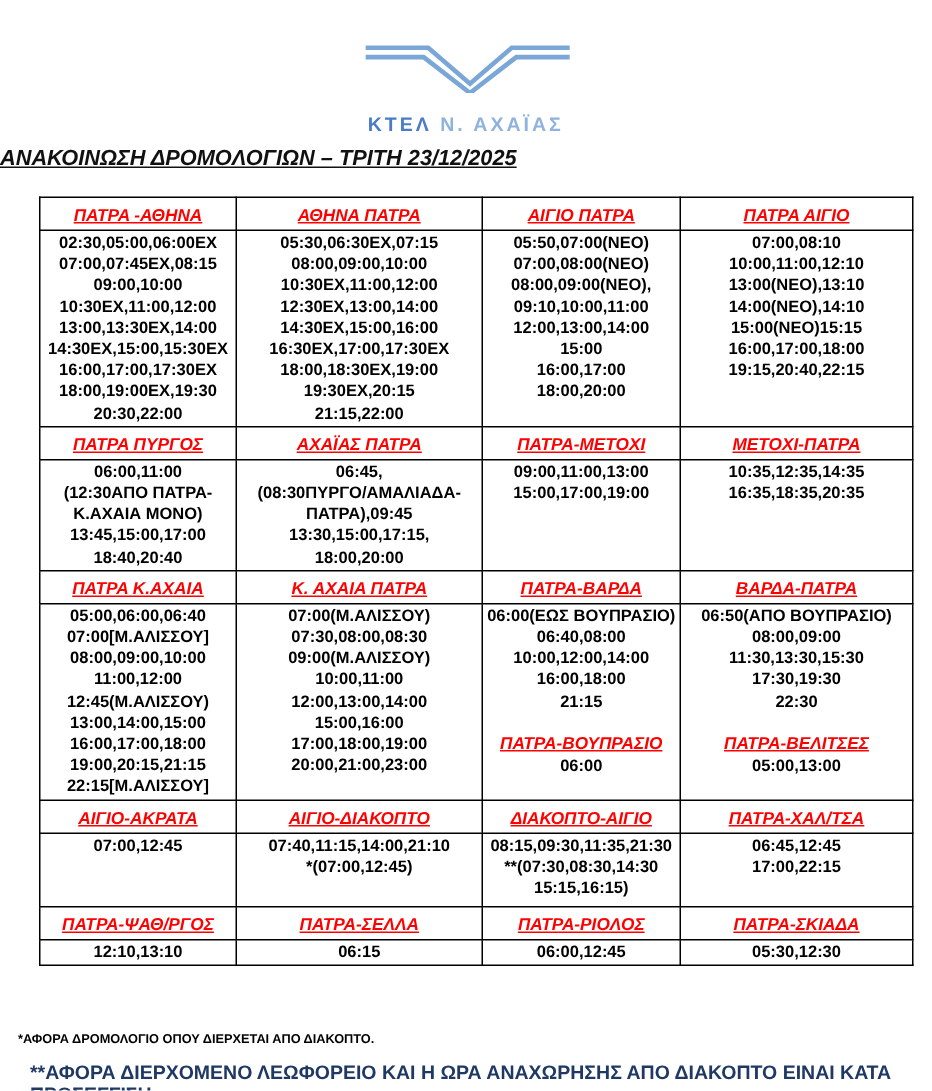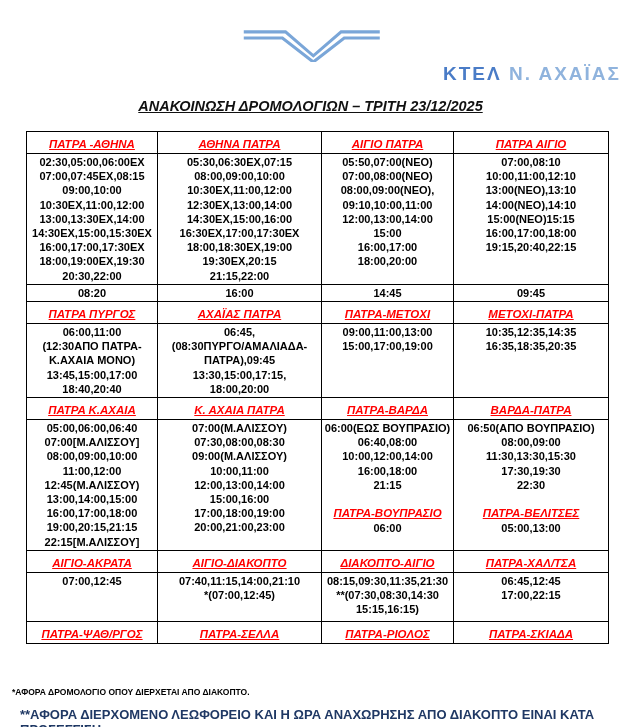--- a/index.html
+++ b/index.html
@@ -4,26 +4,26 @@
 <style>
   html,body{margin:0;padding:0;background:#ffffff;}
   body{
     width:621px;height:727px;position:relative;overflow:hidden;
     font-family:"Liberation Sans","DejaVu Sans",sans-serif;
     -webkit-font-smoothing:antialiased;
   }
   
   .logo{position:absolute;top:28px;left:0;width:621px;text-align:center;}
   .logo svg{display:block;margin:0 auto;}
-  .logo-text{margin-top:1px;font-size:19px;letter-spacing:2px;text-align:right;}
+  .logo-text{margin-top:13px;font-size:13px;letter-spacing:2px;}
   .logo-text .ktel{font-weight:bold;color:#4a7cc7;}
   .logo-text .rest{color:#8fb3dd;font-weight:600;}
   
   .title{
-    position:absolute;top:98px;left:0;width:621px;text-align:center;
+    position:absolute;top:98px;left:0;width:621px;
     font-size:14.5px;font-weight:bold;font-style:italic;color:#111;
     text-decoration:underline;
   }
   
   table.sched{
     position:absolute;top:131px;left:26px;width:582px;
     border-collapse:collapse;table-layout:fixed;
   }
   table.sched td{
     border:1px solid #000;padding:1px 2px;vertical-align:top;
@@ -113,34 +113,20 @@
         <td>
           <div class="line">07:00,08:10</div>
           <div class="line">10:00,11:00,12:10</div>
           <div class="line">13:00(ΝΕΟ),13:10</div>
           <div class="line">14:00(ΝΕΟ),14:10</div>
           <div class="line">15:00(ΝΕΟ)15:15</div>
           <div class="line">16:00,17:00,18:00</div>
           <div class="line">19:15,20:40,22:15</div>
         </td>
       </tr>
-      <tr class="trow">
-        <td>
-          <div class="line">08:20</div>
-        </td>
-        <td>
-          <div class="line">16:00</div>
-        </td>
-        <td>
-          <div class="line">14:45</div>
-        </td>
-        <td>
-          <div class="line">09:45</div>
-        </td>
-      </tr>
       <tr class="hrow">
         <td><span class="route">ΠΑΤΡΑ ΠΥΡΓΟΣ</span></td>
         <td><span class="route">ΑΧΑΪΑΣ ΠΑΤΡΑ</span></td>
         <td><span class="route">ΠΑΤΡΑ-ΜΕΤΟΧΙ</span></td>
         <td><span class="route">ΜΕΤΟΧΙ-ΠΑΤΡΑ</span></td>
       </tr>
       <tr class="trow">
         <td>
           <div class="line">06:00,11:00</div>
           <div class="line">(12:30ΑΠΟ ΠΑΤΡΑ-</div>
@@ -236,17 +222,31 @@
           <div class="line">06:45,12:45</div>
           <div class="line">17:00,22:15</div>
         </td>
       </tr>
       <tr class="hrow">
         <td><span class="route">ΠΑΤΡΑ-ΨΑΘ/ΡΓΟΣ</span></td>
         <td><span class="route">ΠΑΤΡΑ-ΣΕΛΛΑ</span></td>
         <td><span class="route">ΠΑΤΡΑ-ΡΙΟΛΟΣ</span></td>
         <td><span class="route">ΠΑΤΡΑ-ΣΚΙΑΔΑ</span></td>
       </tr>
+      <tr class="trow">
+        <td>
+          <div class="line">12:10,13:10</div>
+        </td>
+        <td>
+          <div class="line">06:15</div>
+        </td>
+        <td>
+          <div class="line">06:00,12:45</div>
+        </td>
+        <td>
+          <div class="line">05:30,12:30</div>
+        </td>
+      </tr>
     </tbody>
 </table>
 
 <div class="foot1">*ΑΦΟΡΑ ΔΡΟΜΟΛΟΓΙΟ ΟΠΟΥ ΔΙΕΡΧΕΤΑΙ ΑΠΟ ΔΙΑΚΟΠΤΟ.</div>
 <div class="foot2">**ΑΦΟΡΑ ΔΙΕΡΧΟΜΕΝΟ ΛΕΩΦΟΡΕΙΟ ΚΑΙ Η ΩΡΑ ΑΝΑΧΩΡΗΣΗΣ ΑΠΟ ΔΙΑΚΟΠΤΟ ΕΙΝΑΙ ΚΑΤΑ ΠΡΟΣΕΓΓΙΣΗ.</div>
 
 </body></html>

